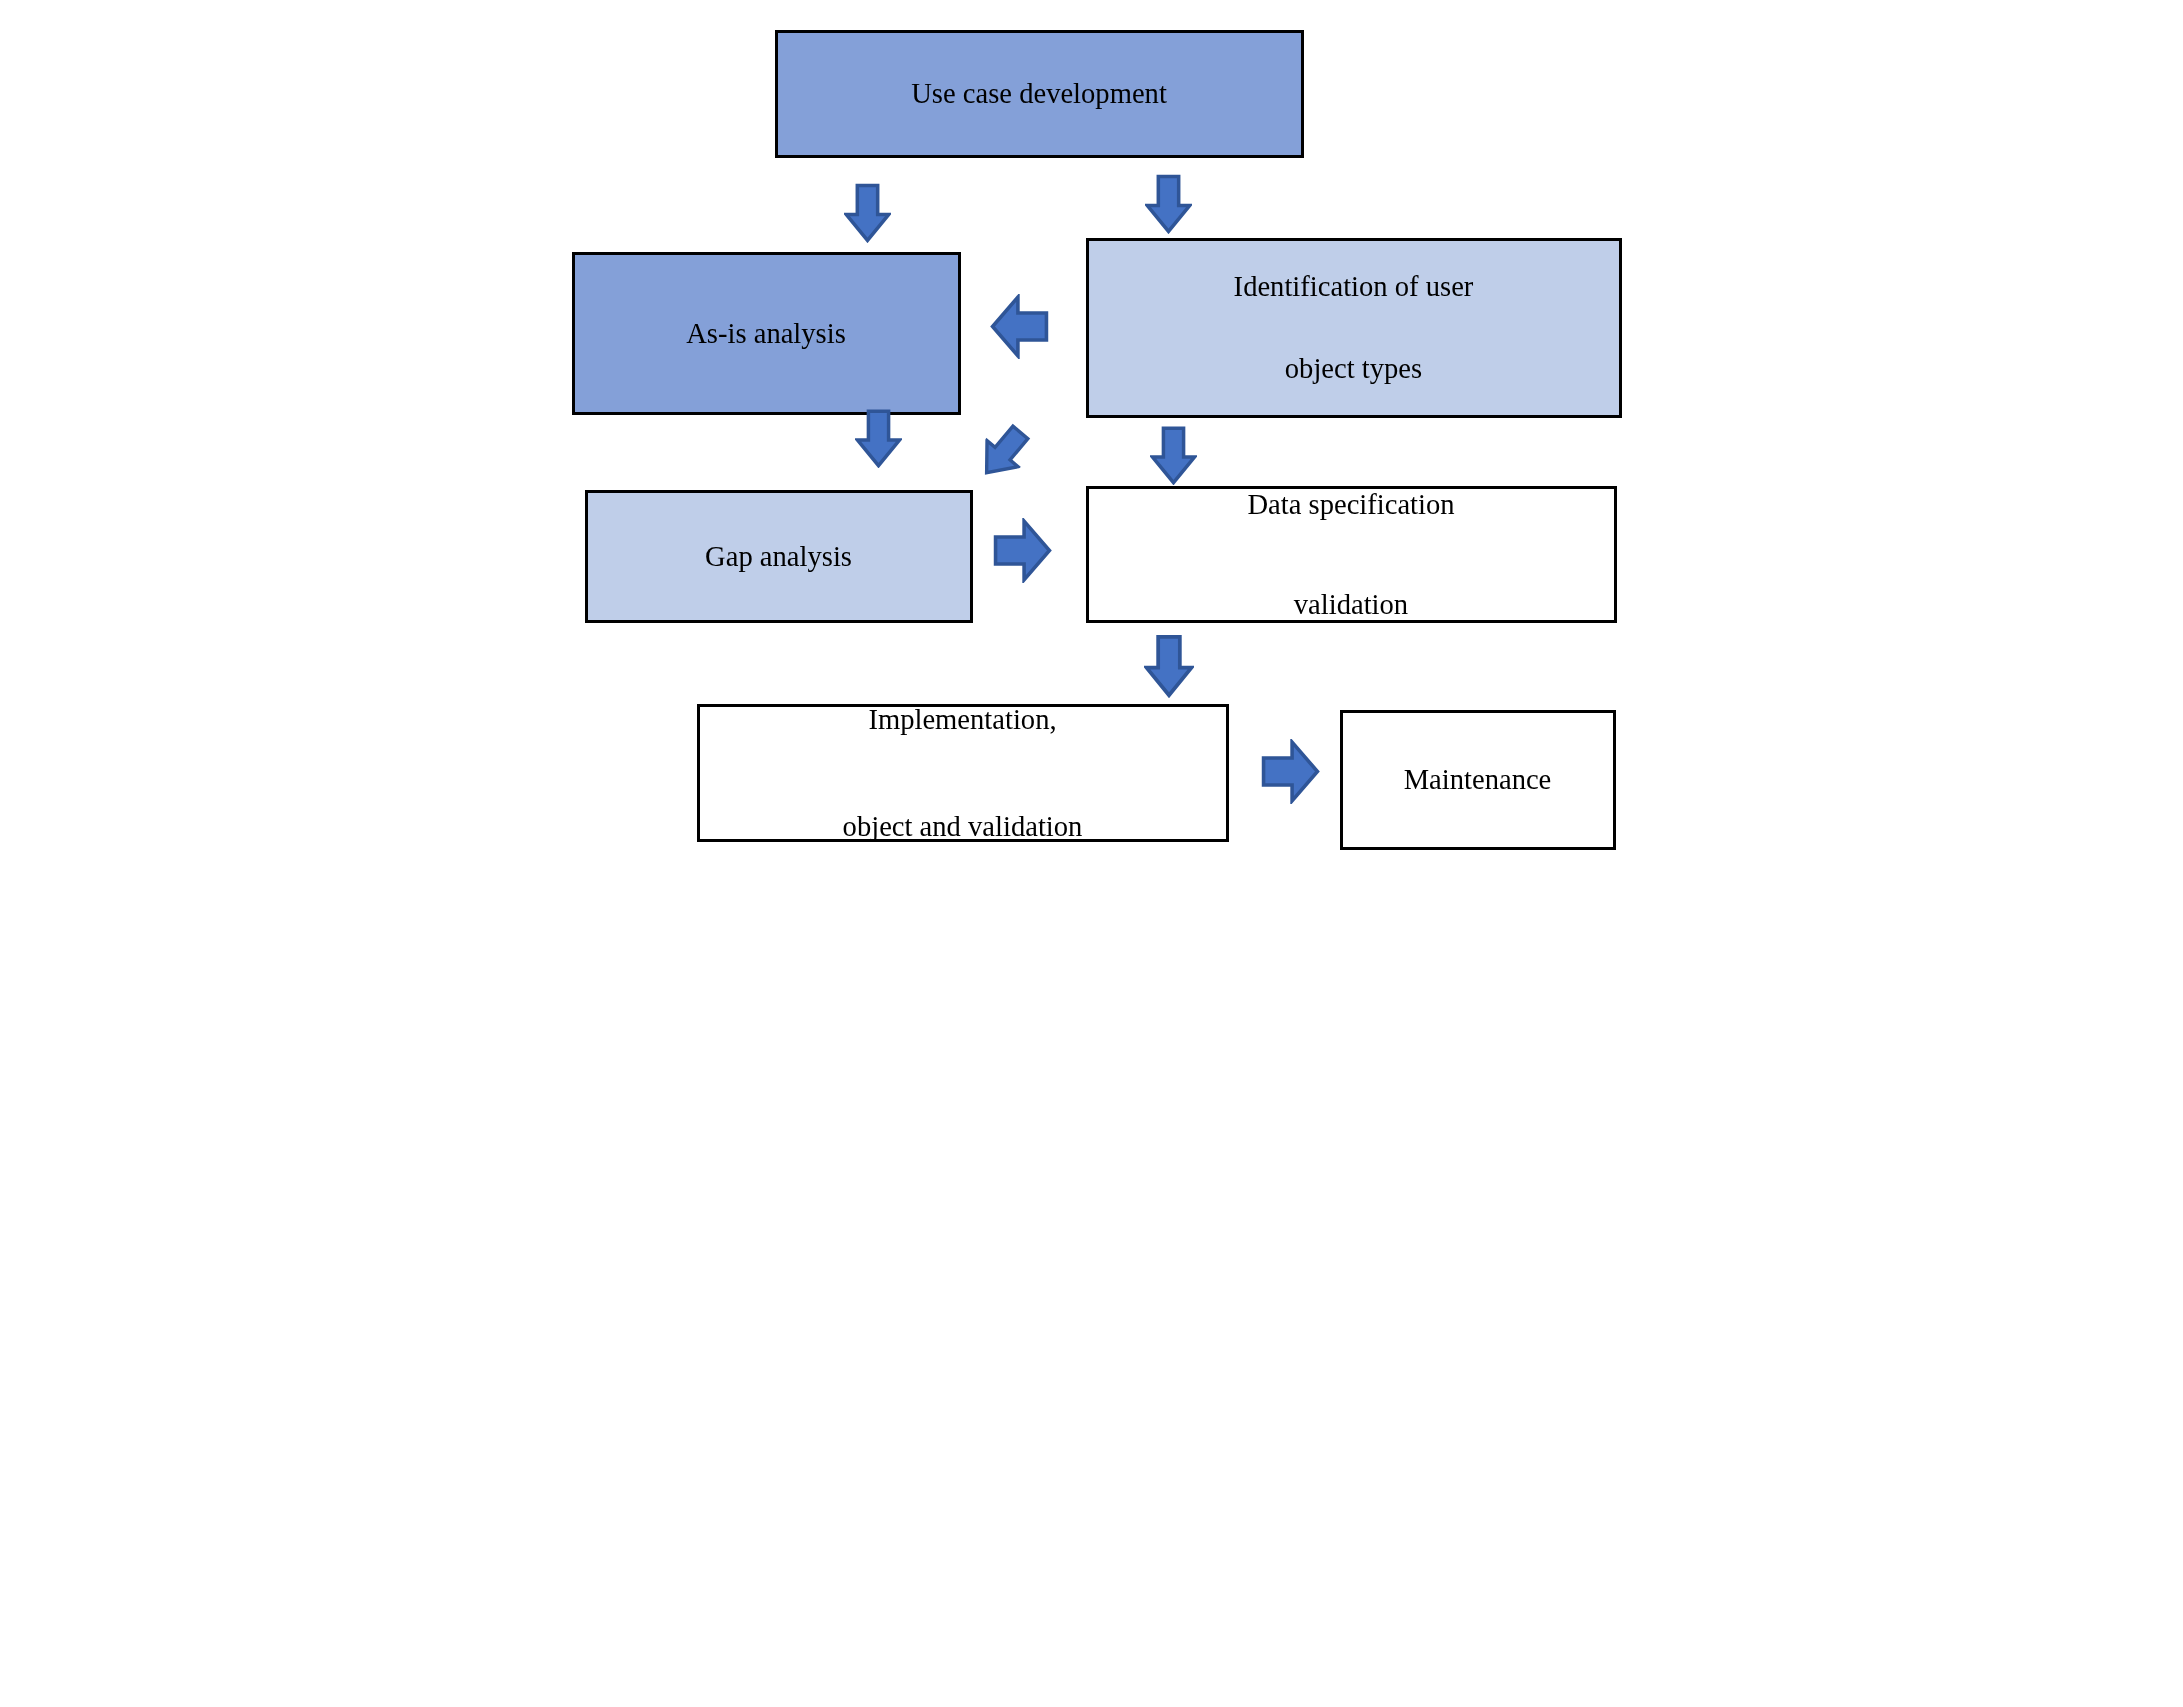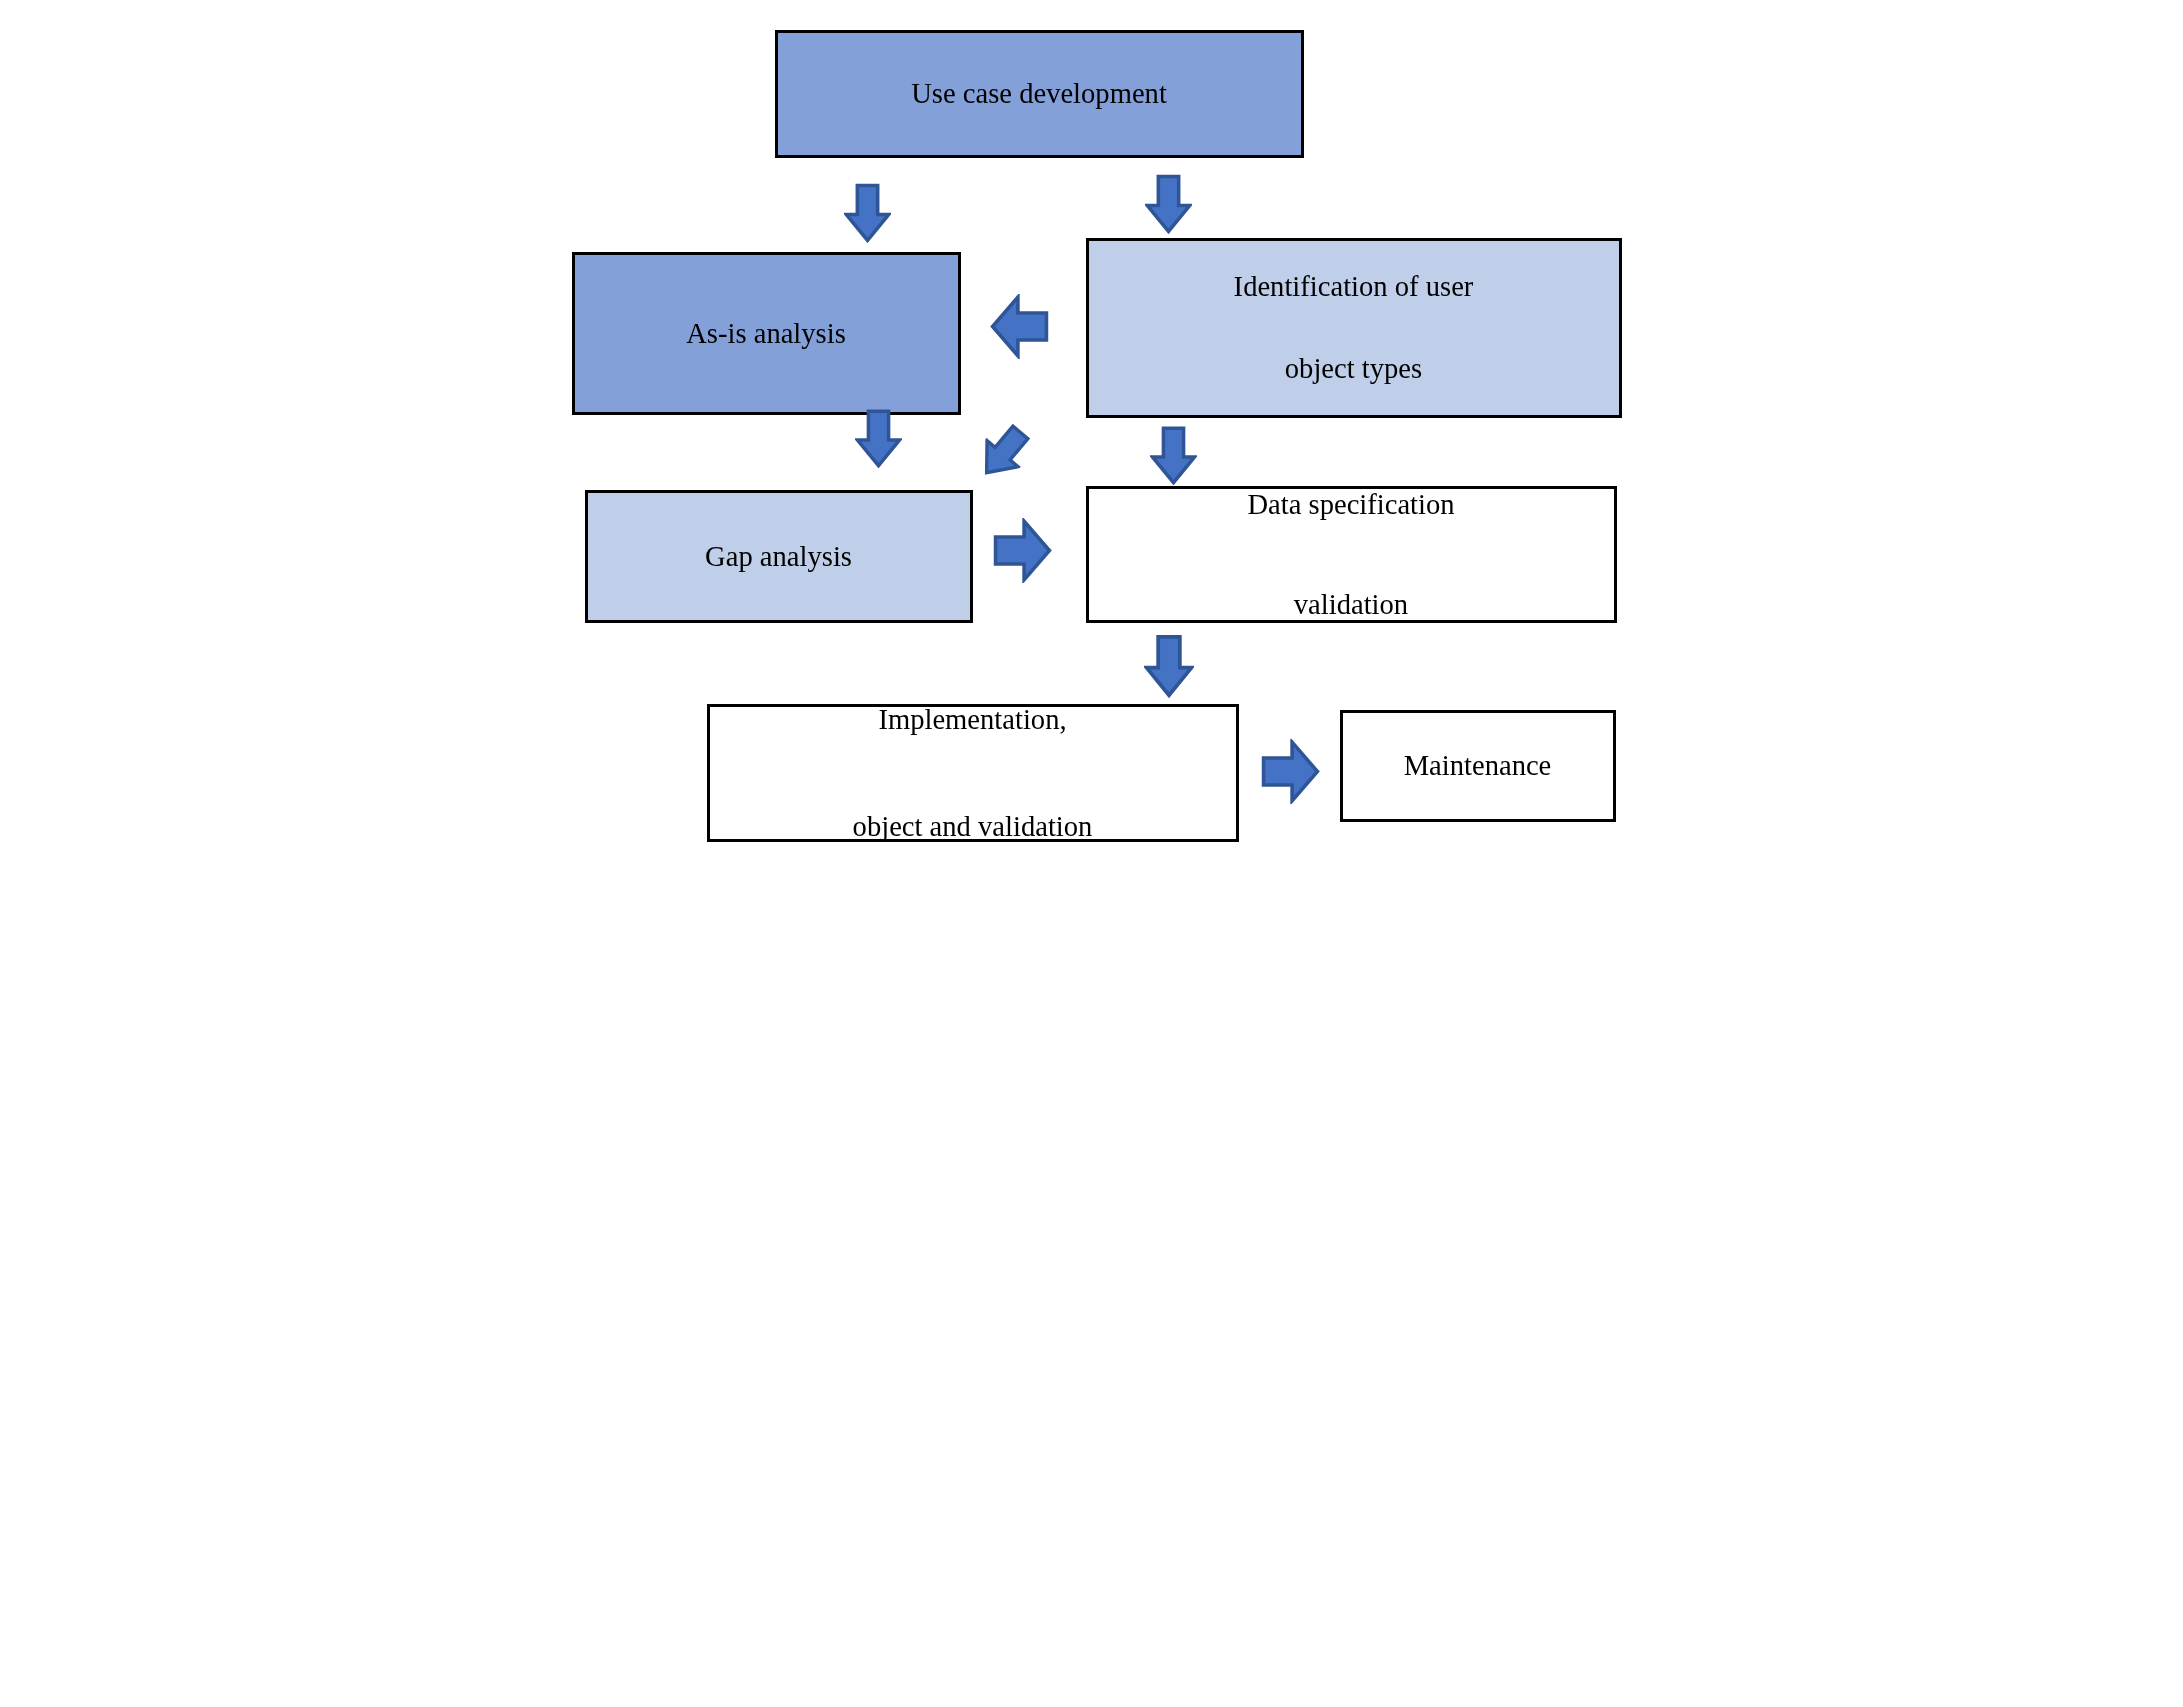--- a/index.html
+++ b/index.html
@@ -46,22 +46,22 @@
     stroke:var(--arrow-stroke);
     stroke-width:4.5;
     stroke-linejoin:miter;
   }
   
   .b-use-case{left:229px;top:30px;width:529px;height:128px;text-align:center;}
   .b-as-is{left:26px;top:252px;width:389px;height:163px;}
   .b-identification{left:540px;top:238px;width:536px;height:180px;gap:22px;}
   .b-gap{left:39px;top:490px;width:388px;height:133px;font-family:Liberation Serif, serif;}
   .b-data-spec{left:540px;top:486px;width:531px;height:137px;}
-  .b-implementation{left:161px;top:704px;width:532px;height:138px;justify-content:center;}
-  .b-maintenance{left:794px;top:710px;width:276px;height:112px;}
+  .b-implementation{left:151px;top:704px;width:532px;height:138px;justify-content:center;}
+  .b-maintenance{left:794px;top:710px;width:276px;height:140px;}
   
   .a-usecase-asis{left:298px;top:183px;}
   .a-usecase-ident{left:599px;top:174px;}
   .a-ident-asis{left:444px;top:294px;}
   .a-asis-gap{left:309px;top:409px;}
   .a-ident-gap{left:435px;top:423px;transform:rotate(40deg);}
   .a-ident-dataspec{left:604px;top:426px;}
   .a-gap-dataspec{left:447px;top:518px;}
   .a-dataspec-impl{left:598px;top:633px;}
   .a-impl-maint{left:715px;top:739px;}

